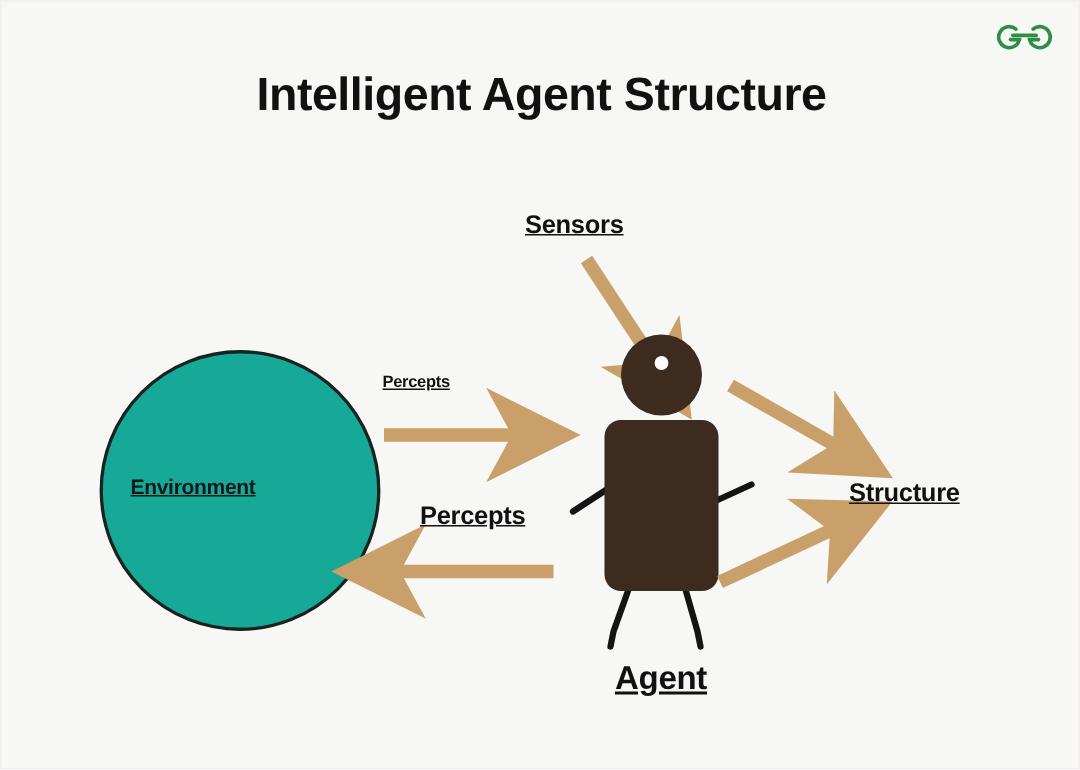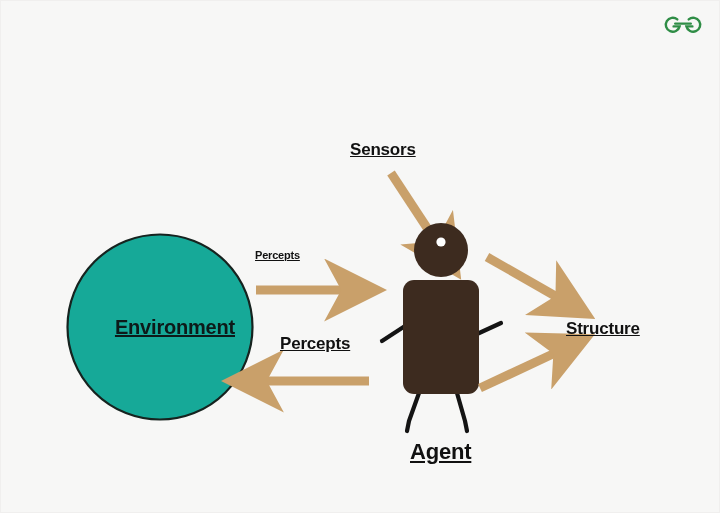--- a/index.html
+++ b/index.html
@@ -54,22 +54,22 @@
     font-weight: 700;
     color: #111111;
     white-space: nowrap;
     letter-spacing: -0.2px;
     text-decoration: underline;
   }
   #label-environment {
     left: 86px;
     top: 315px;
     width: 148px;
-    text-align: right;
-    font-size: 20px;
+    text-align: left;
+    font-size: 14px;
     color: #0d1a19;
   }
   #label-sensors {
     left: 349px;
     top: 139px;
     font-size: 17px;
   }
   #label-percepts {
     left: 254px;
     top: 248px;
@@ -89,20 +89,21 @@
     left: 409px;
     top: 438px;
     font-size: 22px;
   }
 </style>
 </head>
 <body>
 
 <div id="canvas">
 
+  <div id="page-title">Intelligent Agent Structure</div>
 
   <div id="brand-logo">
     <svg width="44" height="30" viewBox="0 0 44 30">
       <g fill="none" stroke="#2f8d46" stroke-width="2.4" stroke-linecap="round">
 
         <path d="M16.3 10.4 A7.0 7.0 0 1 0 18.6 17.4 L12.6 17.4"></path>
 
         <path d="M27.7 10.4 A7.0 7.0 0 1 1 25.4 17.4 L31.4 17.4"></path>
 
         <path d="M14.2 14.6 L29.8 14.6"></path>

